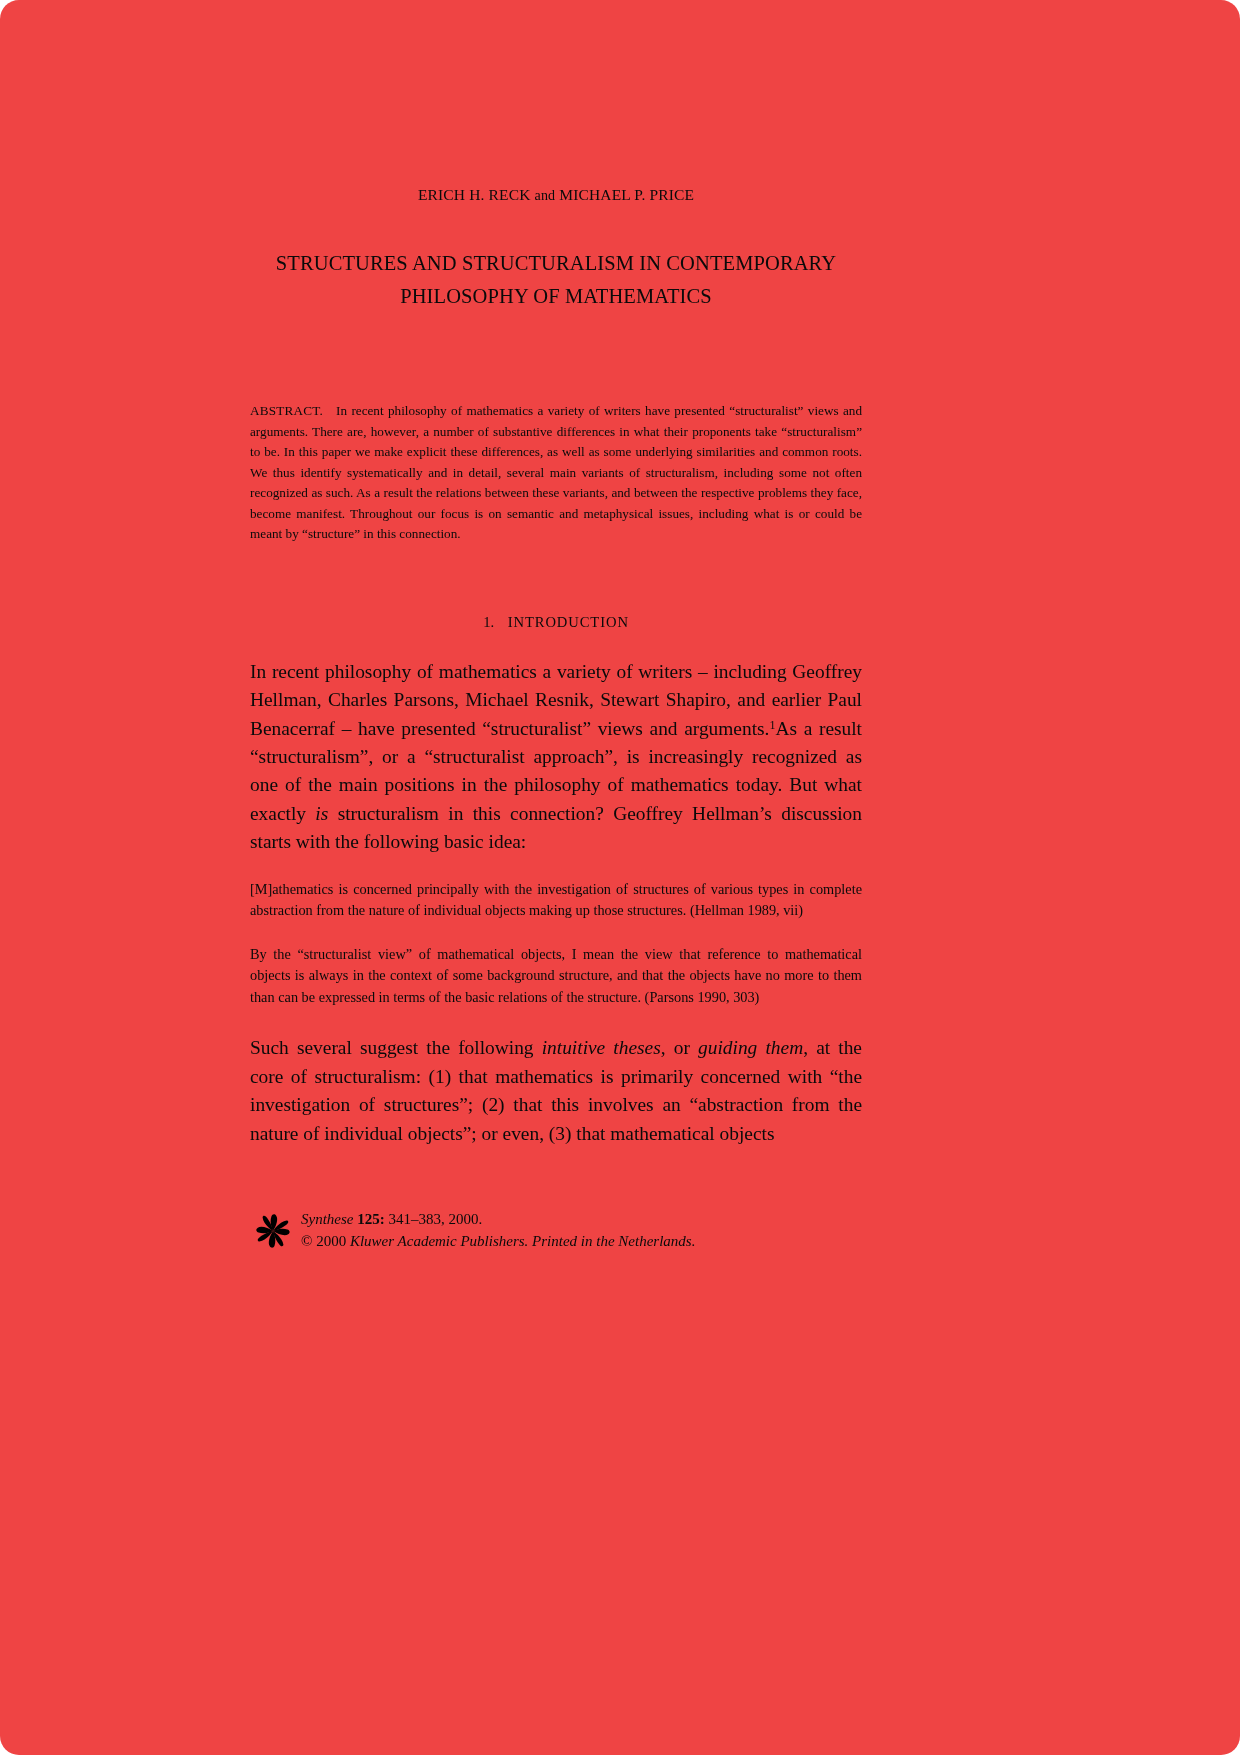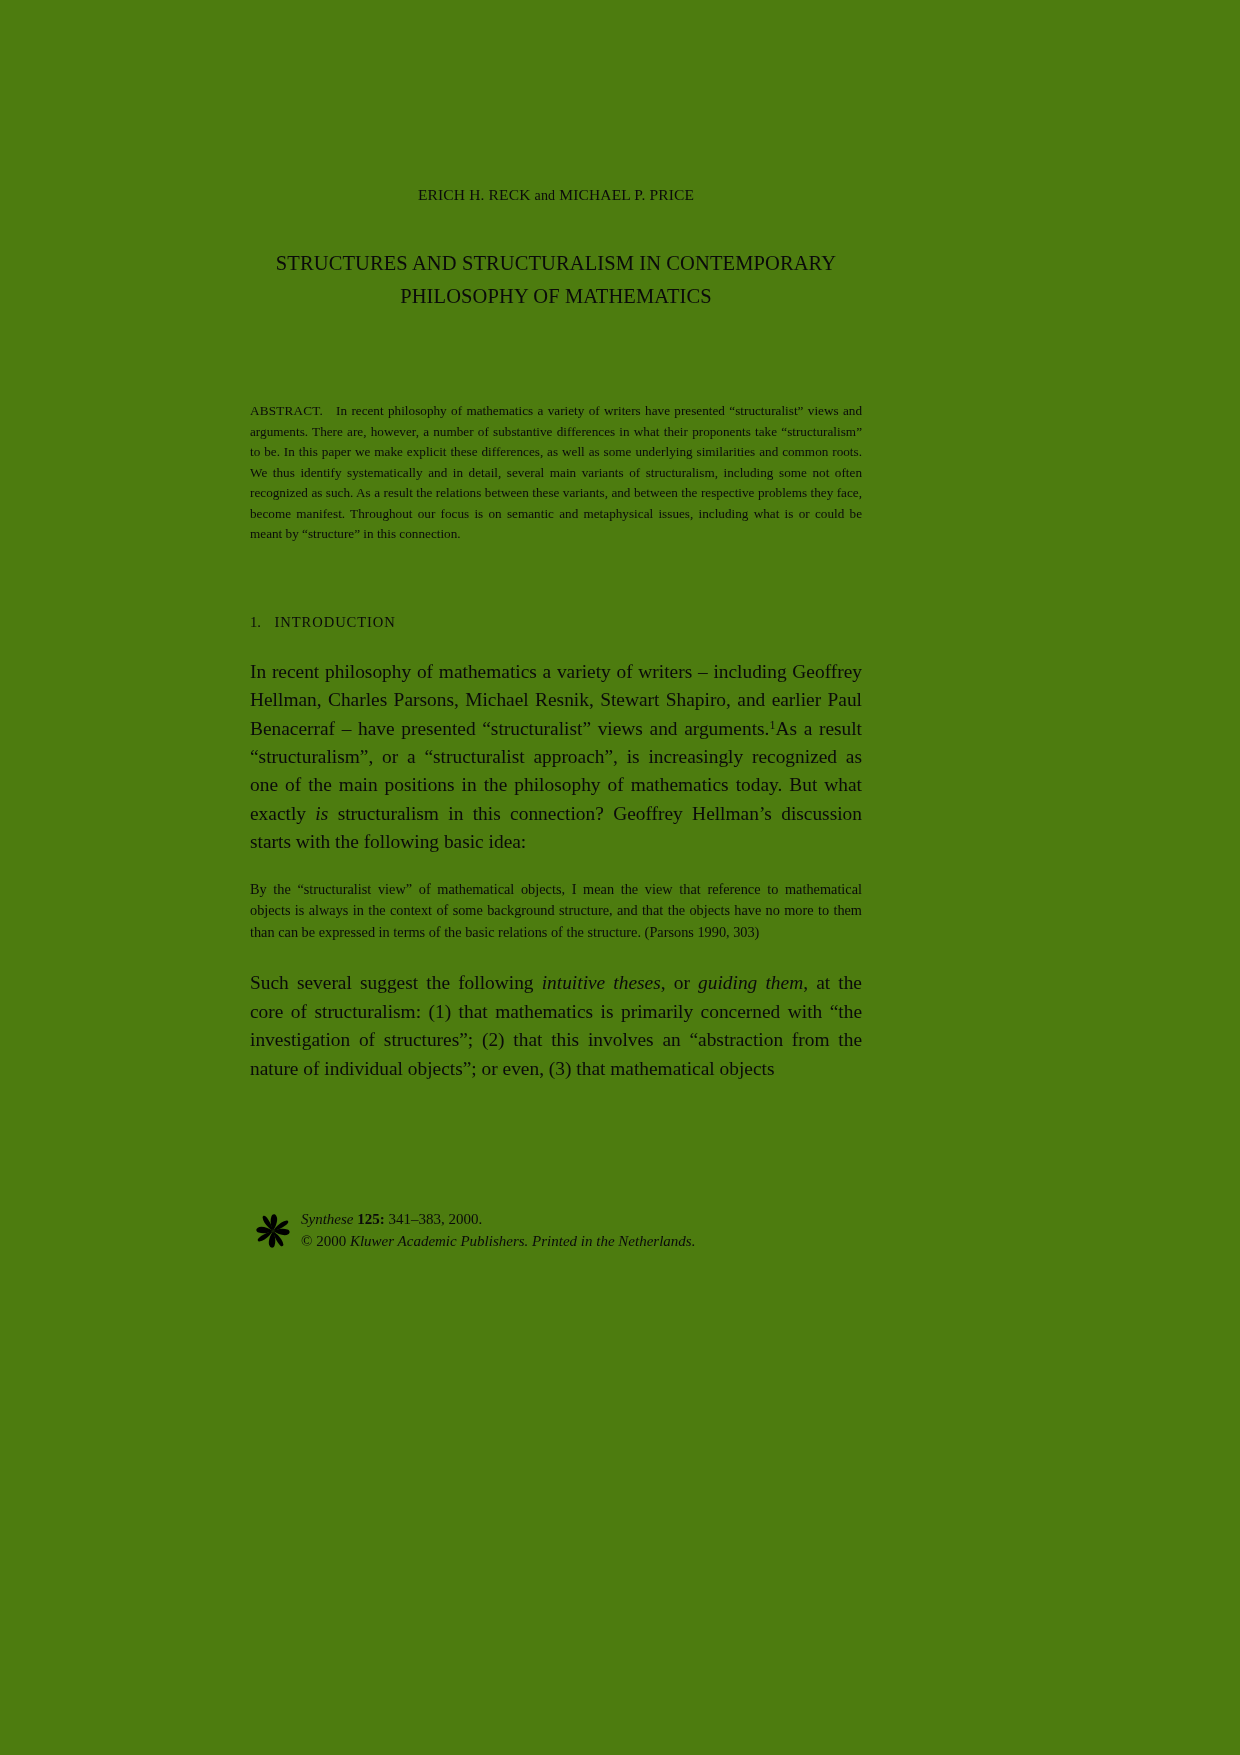--- a/index.html
+++ b/index.html
@@ -11,22 +11,23 @@
     width: 1240px;
     height: 1755px;
     font-family: "Liberation Serif", "DejaVu Serif", serif;
     color: #0a0a0a;
     -webkit-font-smoothing: antialiased;
   }
   .page {
     position: relative;
     width: 1240px;
     height: 1755px;
-    background: #4d7c0f;
+    background: #ef4444;
     overflow: hidden;
+    border-radius: 19px;
   }
   .content {
     position: absolute;
     left: 250px;
     top: 0;
     width: 612px;
   }
 
   
   .authors {
@@ -58,20 +59,21 @@
     text-justify: inter-word;
     letter-spacing: 0.01px;
   }
   .abstract .lead {
     letter-spacing: 0.2px;
   }
 
   
   .section-heading {
     margin-top: 68px;
+    text-align: center;
     font-size: 14.6px;
     letter-spacing: 0.9px;
     line-height: 1.3;
   }
   .section-heading .secnum {
     letter-spacing: 0;
   }
 
   
   .body-para {
@@ -158,20 +160,21 @@
     <div class="section-heading">
       <span class="secnum">1.</span>
       &nbsp;
       <span>INTRODUCTION</span>
     </div>
 
     <div class="body-para">
       <span>In recent philosophy of mathematics a variety of writers – including Geoffrey Hellman, Charles Parsons, Michael Resnik, Stewart Shapiro, and earlier Paul Benacerraf – have presented “structuralist” views and arguments.</span><sup>1</sup><span>As a result “structuralism”, or a “structuralist approach”, is increasingly recognized as one of the main positions in the philosophy of mathematics today. But what exactly </span><i>is</i><span> structuralism in this connection? Geoffrey Hellman’s discussion starts with the following basic idea:</span>
     </div>
 
+    <div class="quote">[M]athematics is concerned principally with the investigation of structures of various types in complete abstraction from the nature of individual objects making up those structures. (Hellman 1989, vii)</div>
 
 
     <div class="quote">By the “structuralist view” of mathematical objects, I mean the view that reference to mathematical objects is always in the context of some background structure, and that the objects have no more to them than can be expressed in terms of the basic relations of the structure. (Parsons 1990, 303)</div>
 
     <div class="body-para">
       <span>Such several suggest the following </span><i>intuitive theses</i><span>, or </span><i>guiding them</i><span>, at the core of structuralism: (1) that mathematics is primarily concerned with “the investigation of structures”; (2) that this involves an “abstraction from the nature of individual objects”; or even, (3) that mathematical objects</span>
     </div>
 
   </div>
 

